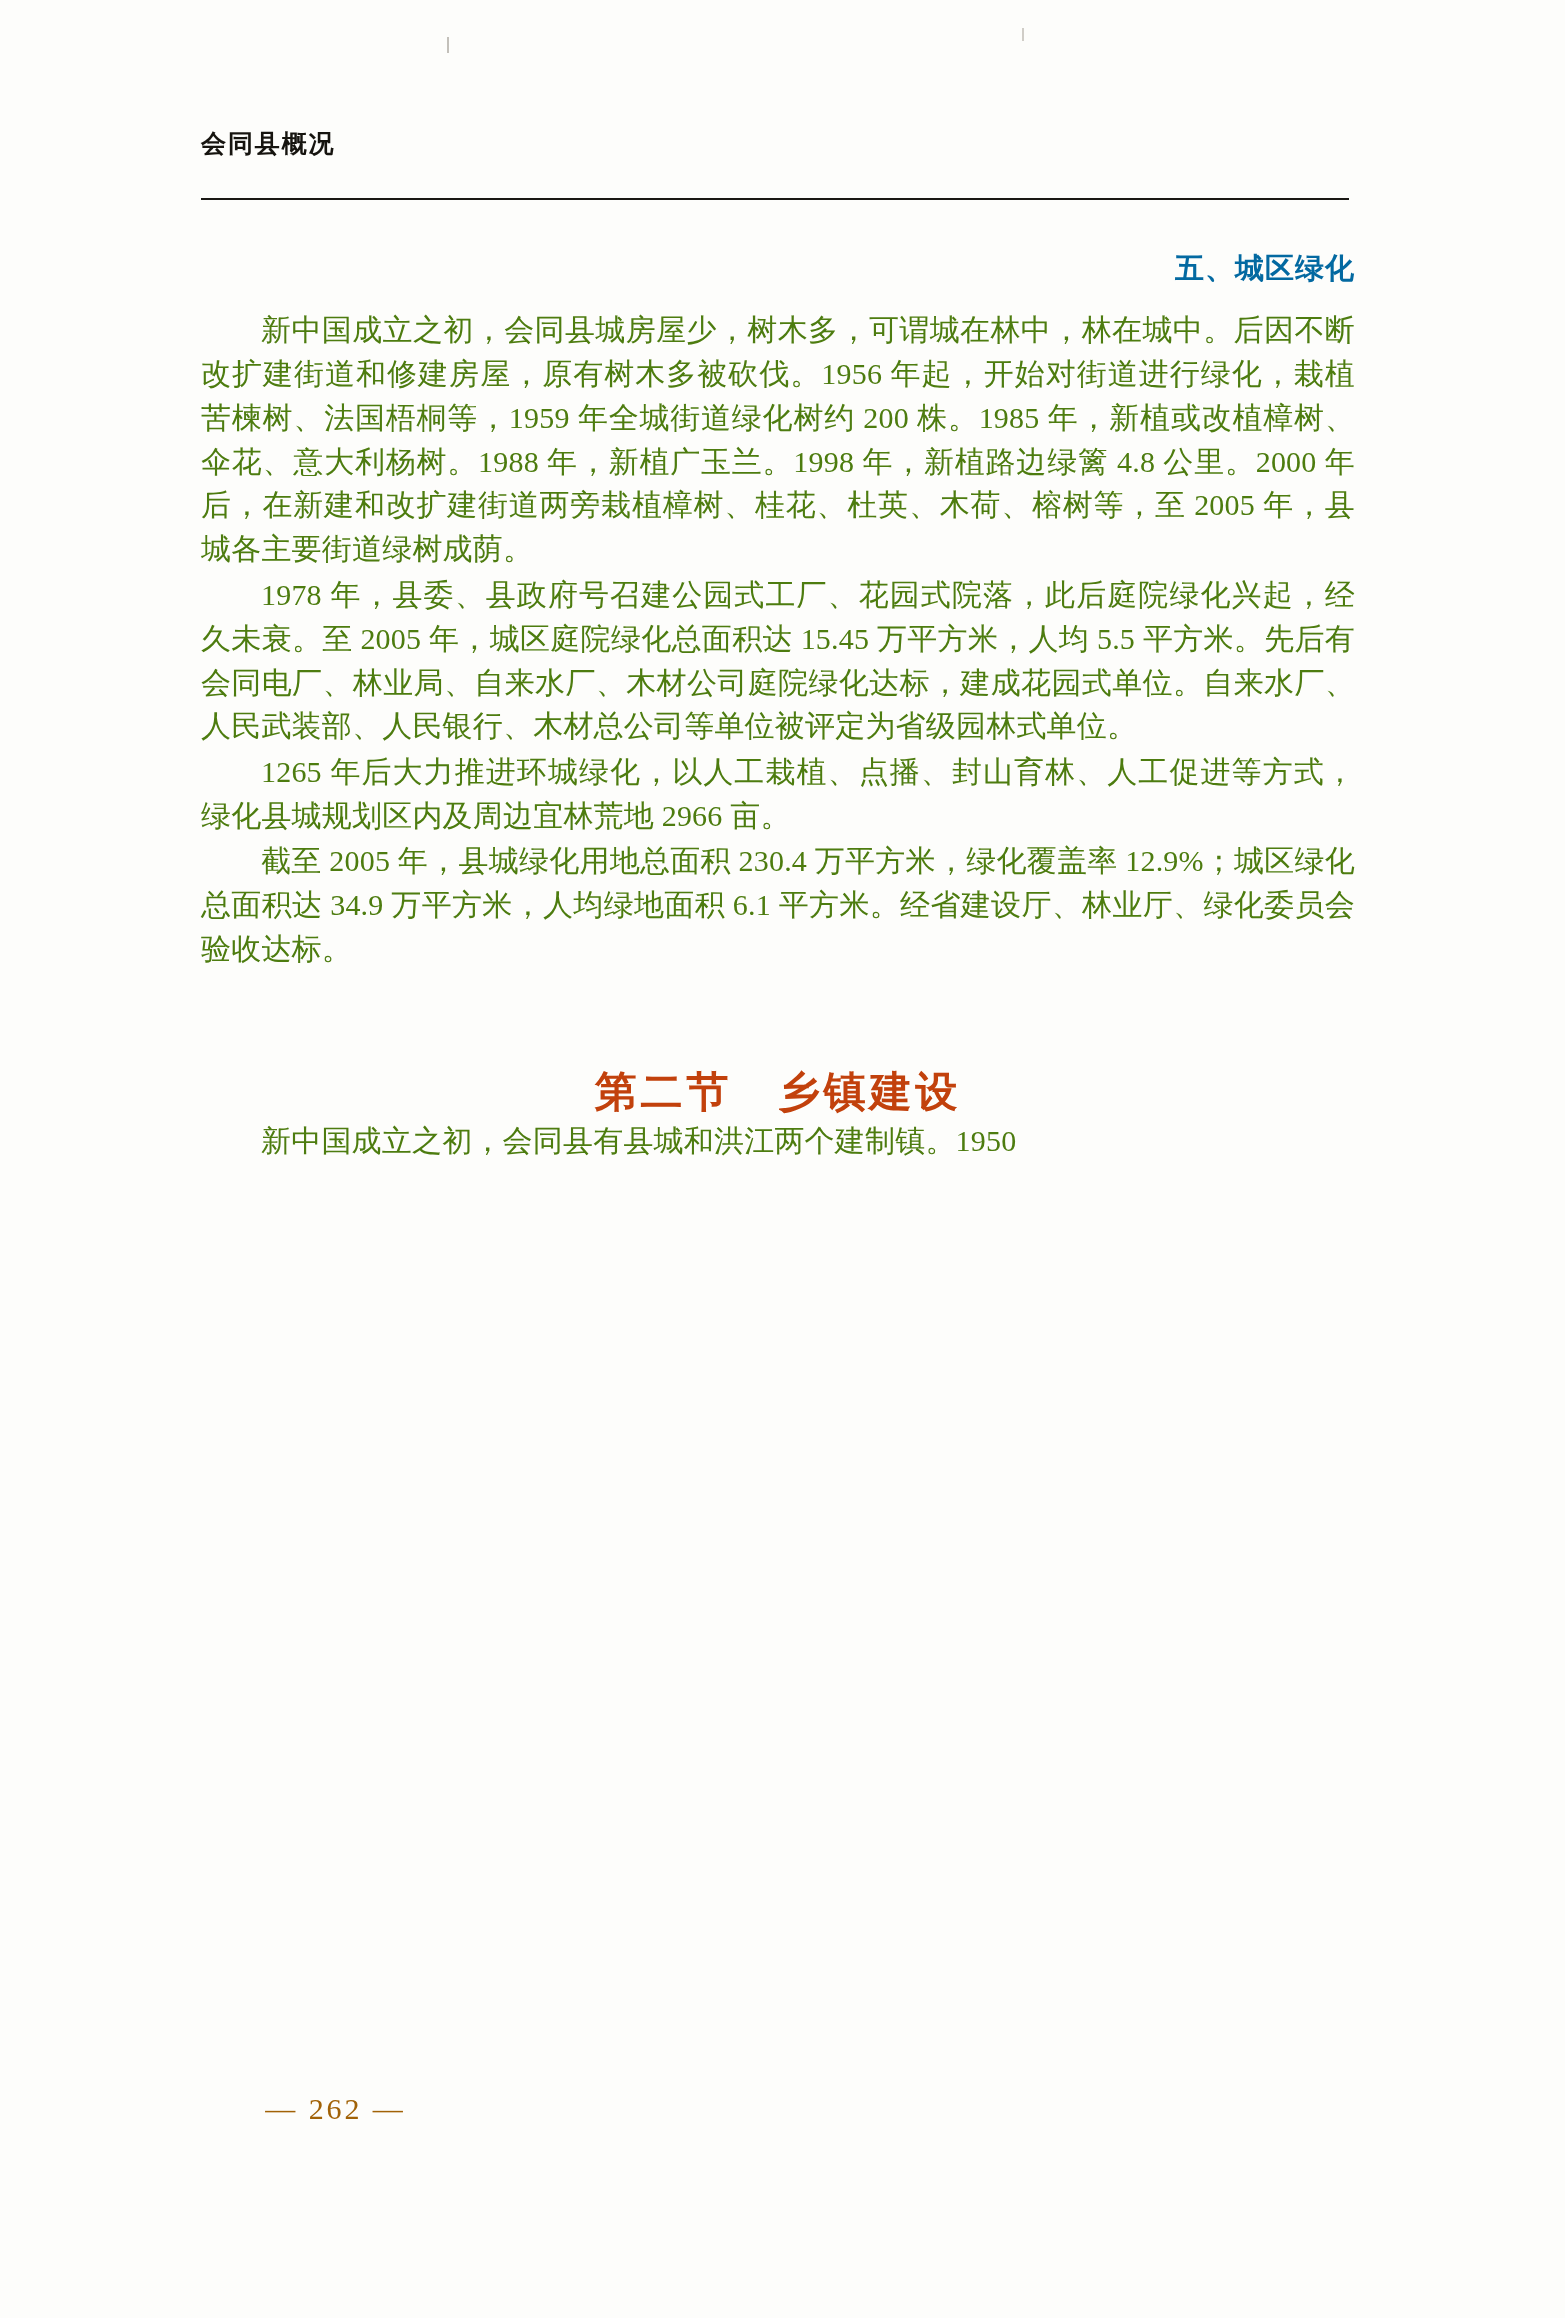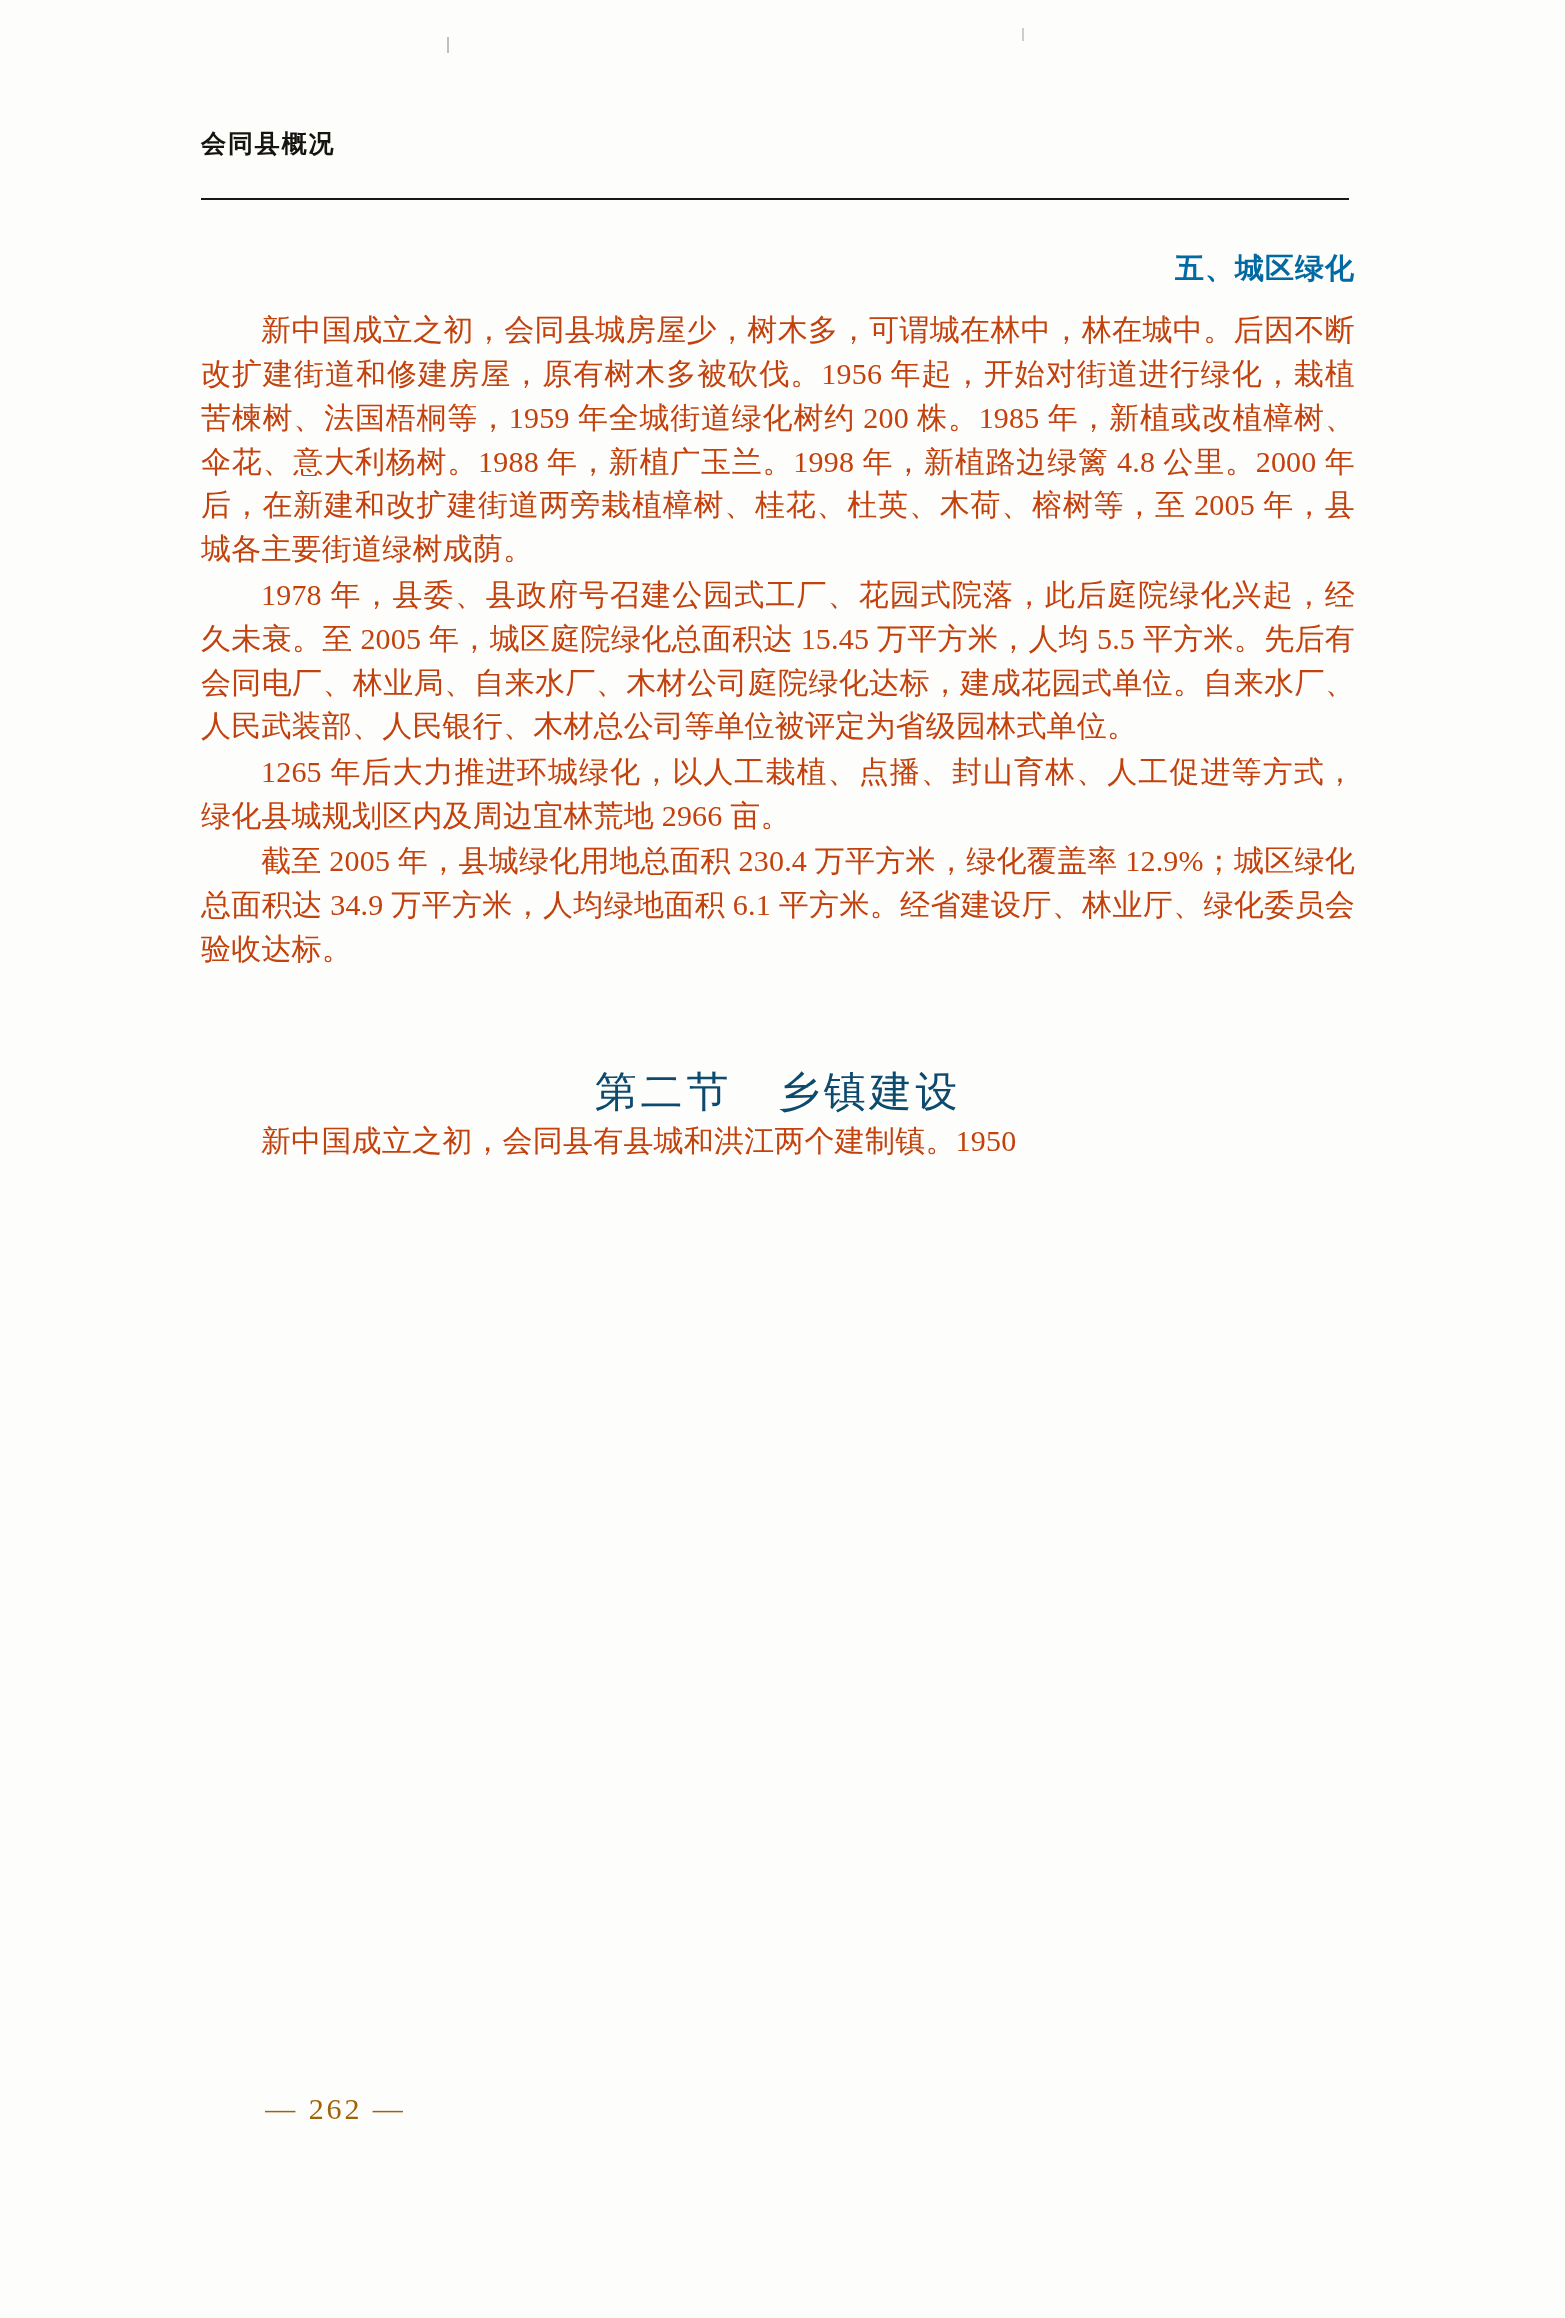--- a/index.html
+++ b/index.html
@@ -81,34 +81,34 @@
 
   p.body-para {
     font-family: "Liberation Serif", "DejaVu Serif", serif;
     font-size: 30px;
     line-height: 1.46;
     margin: 0 0 1.9px 0;
     text-align: justify;
     text-justify: inter-character;
     text-indent: 60px;
     letter-spacing: 0.2px;
-    color: #c2410c;
+    color: #4d7c0f;
     word-break: break-all;
   }
 
   h1.part-title {
     font-family: "DejaVu Sans", "Liberation Sans", sans-serif;
-    font-weight: 400;
+    font-weight: 700;
     font-size: 42px;
     letter-spacing: 3.8px;
     text-align: center;
     margin: 94px 0 0 0;
     line-height: 1.3;
     white-space: pre;
-    color: #0c4a6e;
+    color: #c2410c;
   }
 
   h3.sub-heading {
     font-family: "DejaVu Sans", "Liberation Sans", sans-serif;
     font-weight: 700;
     font-size: 27px;
     letter-spacing: 1px;
     margin: 82px 0 25px 0;
     padding-left: 87px;
     line-height: 1.25;

